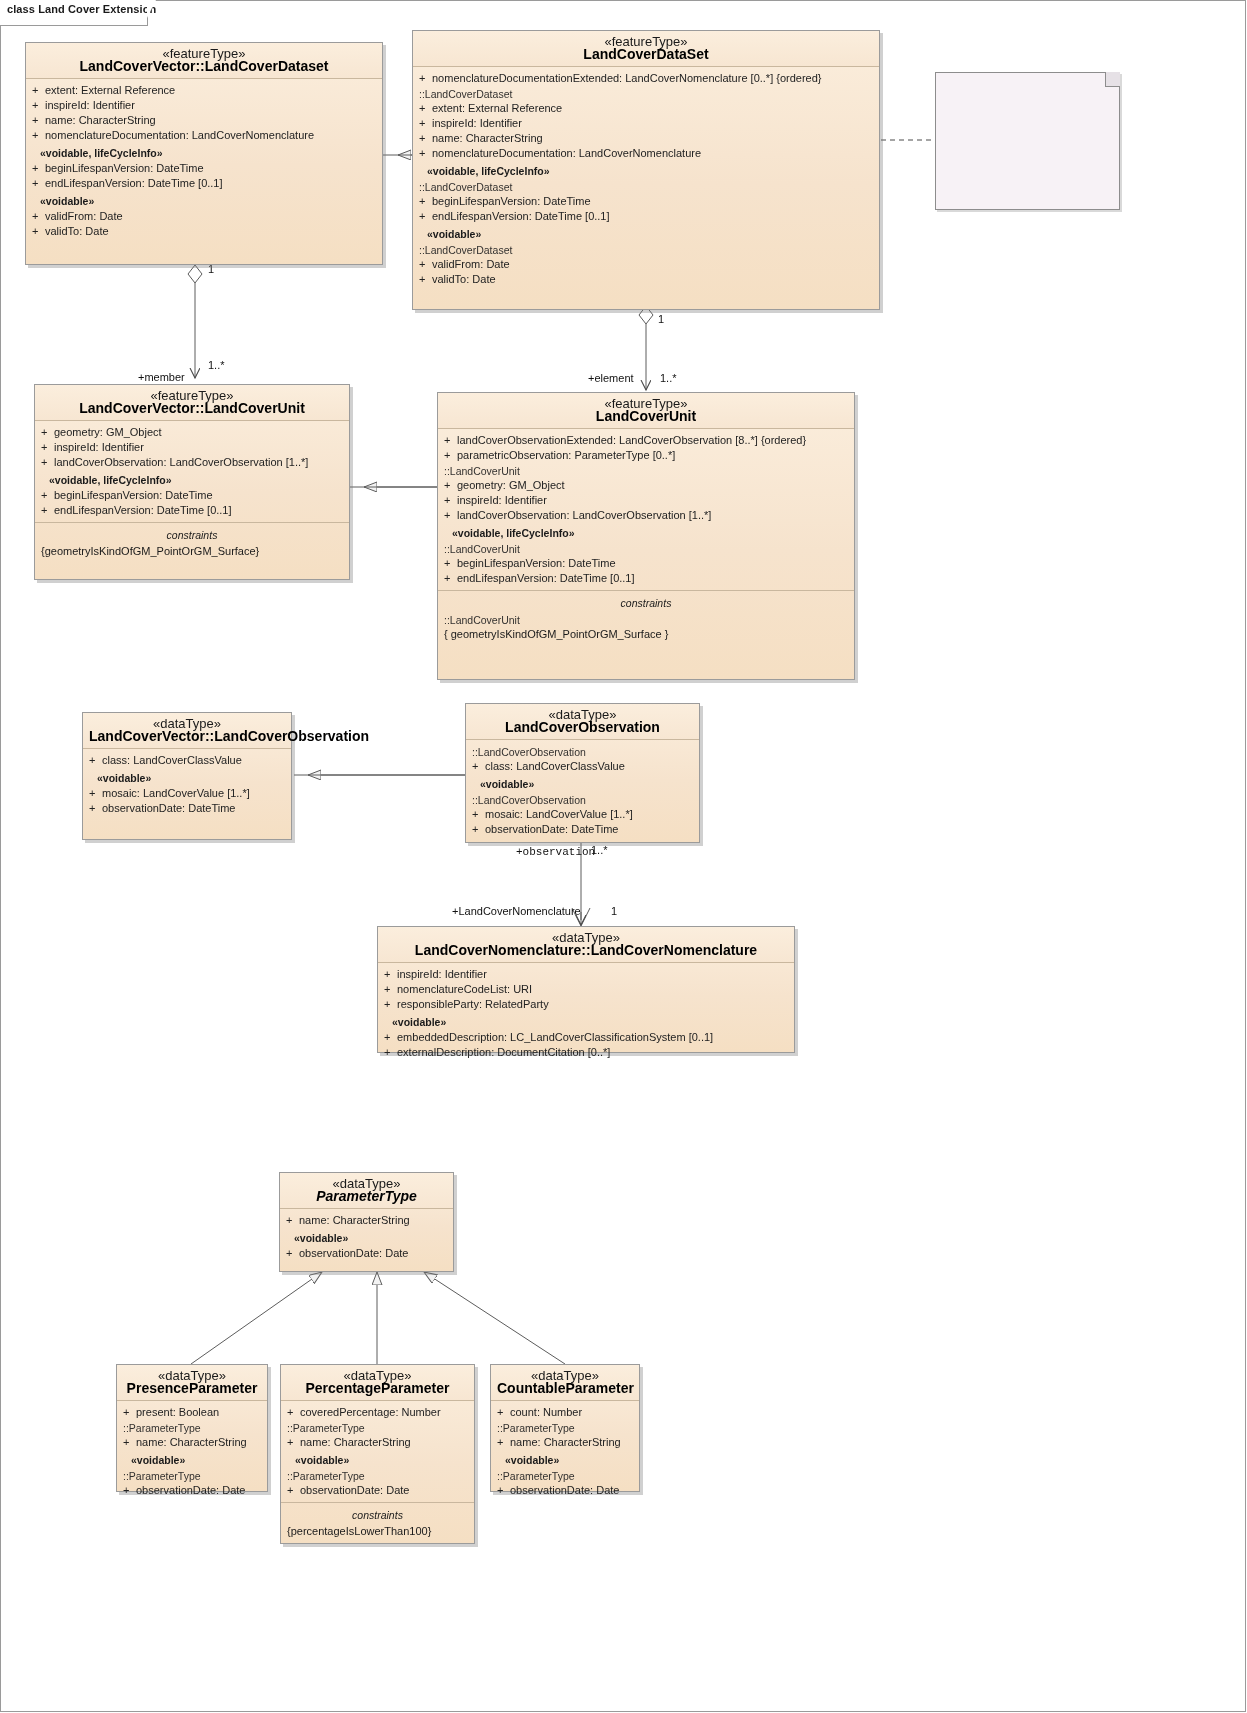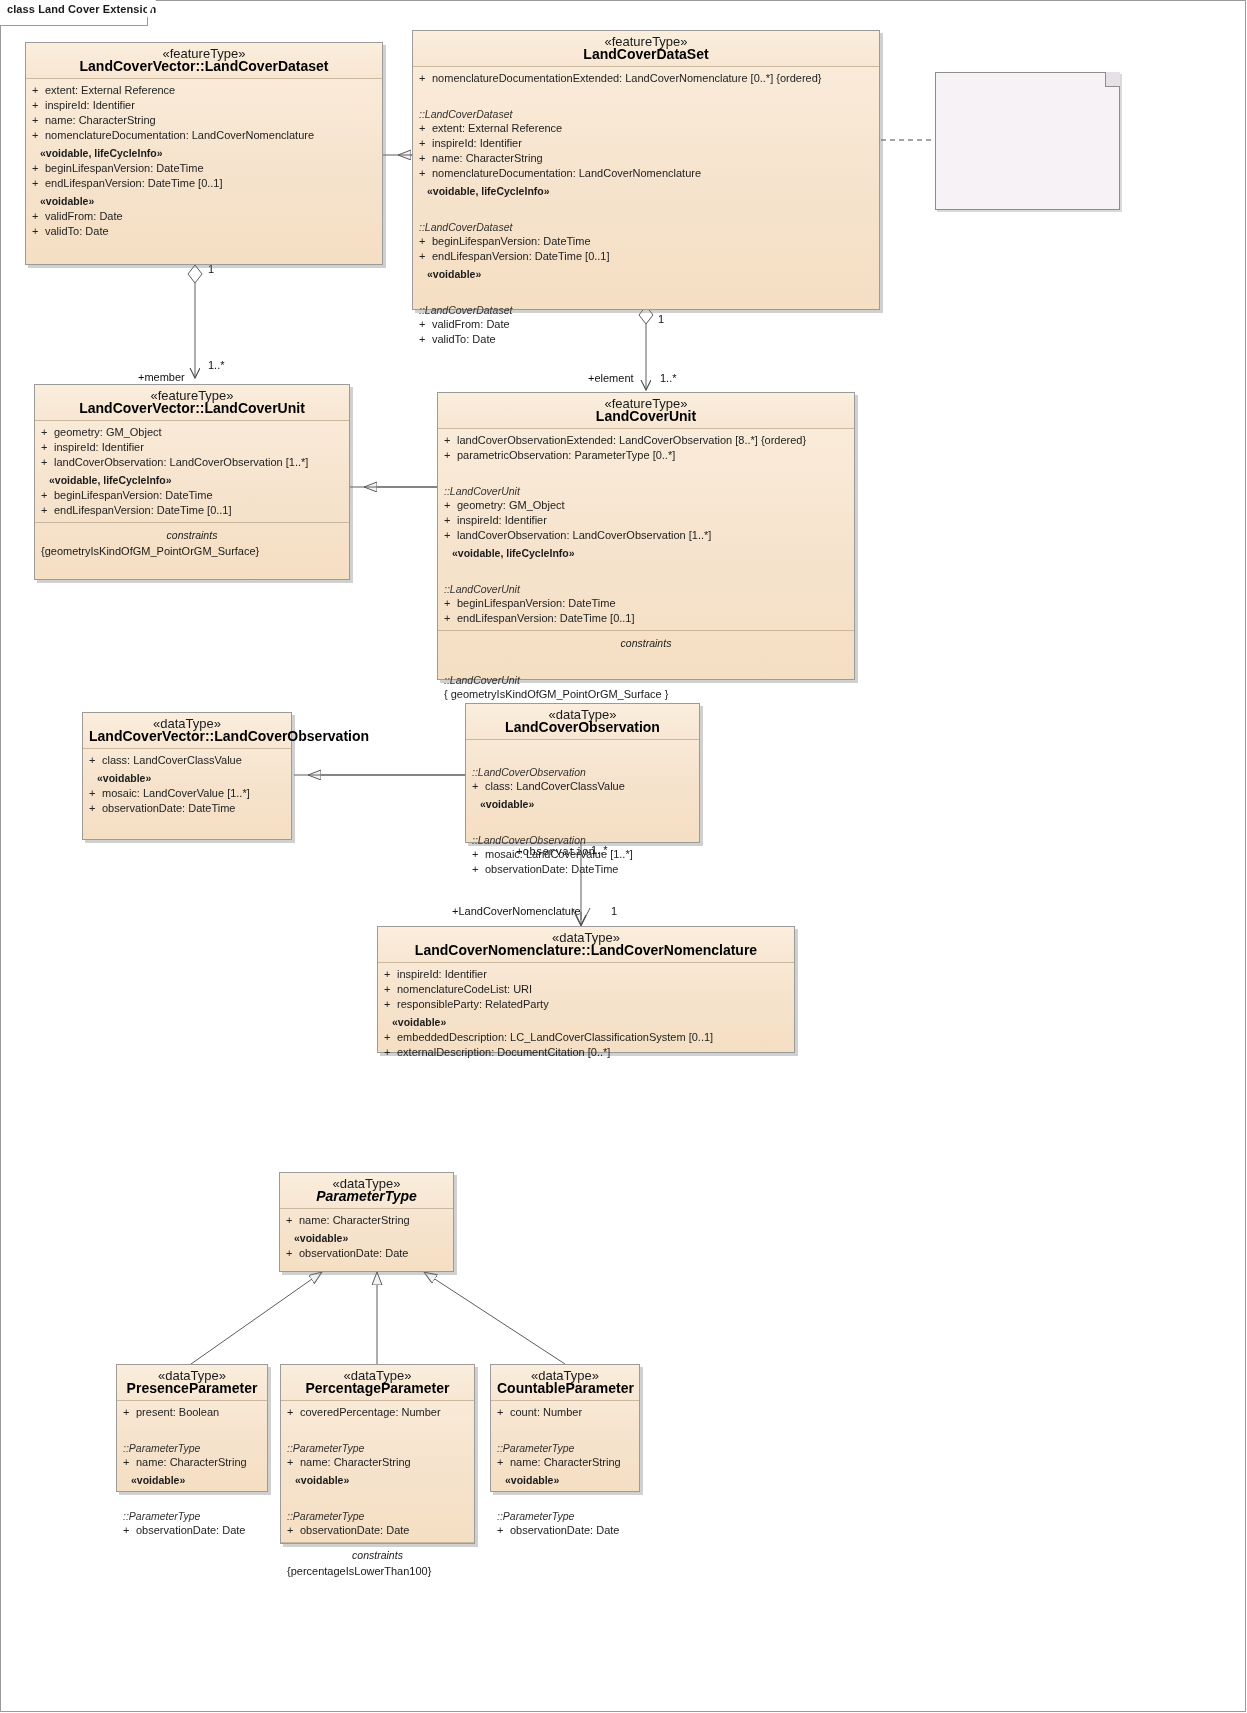--- a/index.html
+++ b/index.html
@@ -55,21 +55,21 @@
     display:block;padding:1px 6px 1px 6px;line-height:13px;white-space:nowrap;
     color:#222;font-size:11px;
   }
   .attr .vis{display:inline-block;width:13px;color:#222;}
   .grp{
     display:block;padding:4px 6px 1px 14px;line-height:13px;
     font-weight:bold;font-size:10.5px;color:#1a1a1a;white-space:nowrap;
   }
   .inh{
     display:block;padding:2px 6px 0px 6px;line-height:13px;
-    font-style:italic;font-size:10.5px;color:#33312f;white-space:nowrap;margin-top:20px;
+    font-size:10.5px;color:#33312f;white-space:nowrap;
   }
   .constr-title{
     display:block;text-align:center;font-style:italic;font-size:10.5px;
     padding:2px 6px;line-height:13px;
   }
   .constr-line{
     display:block;padding:1px 6px;line-height:13px;font-size:11px;white-space:nowrap;
   }
 
   

